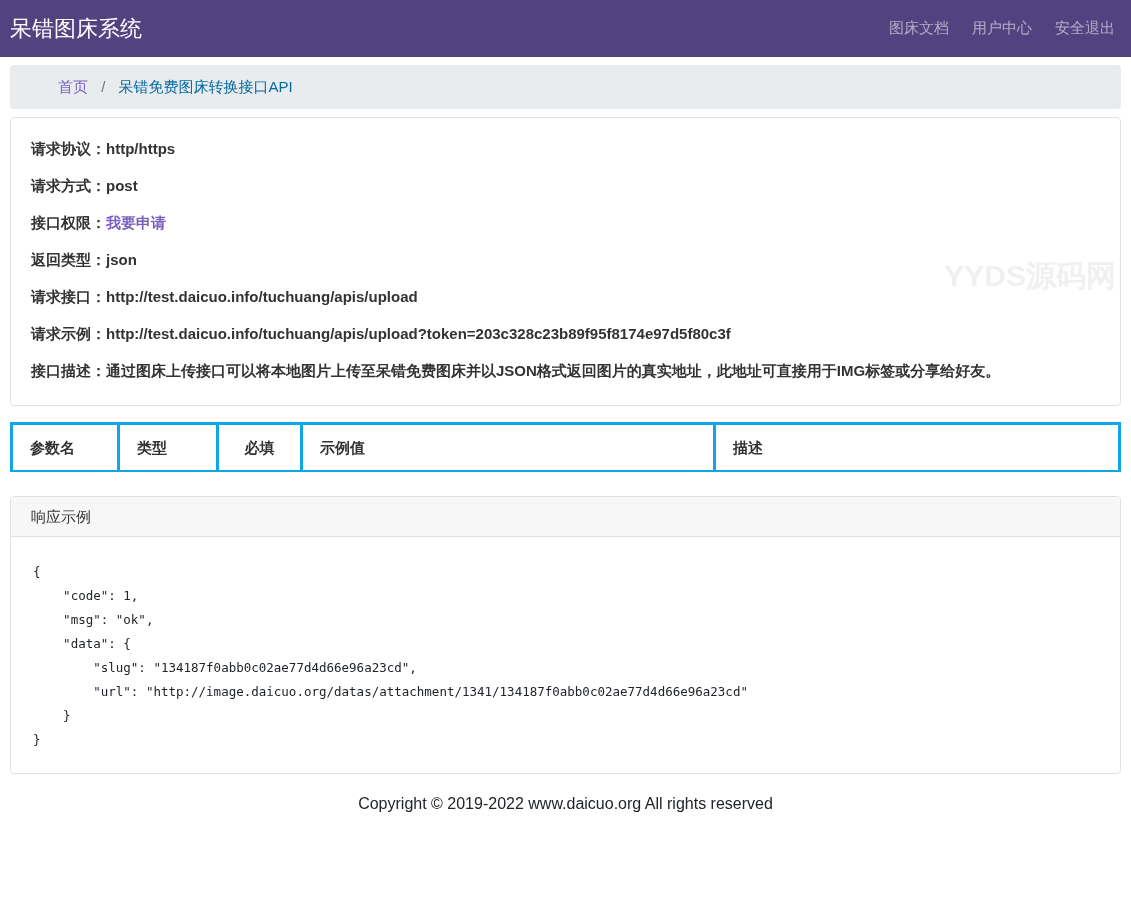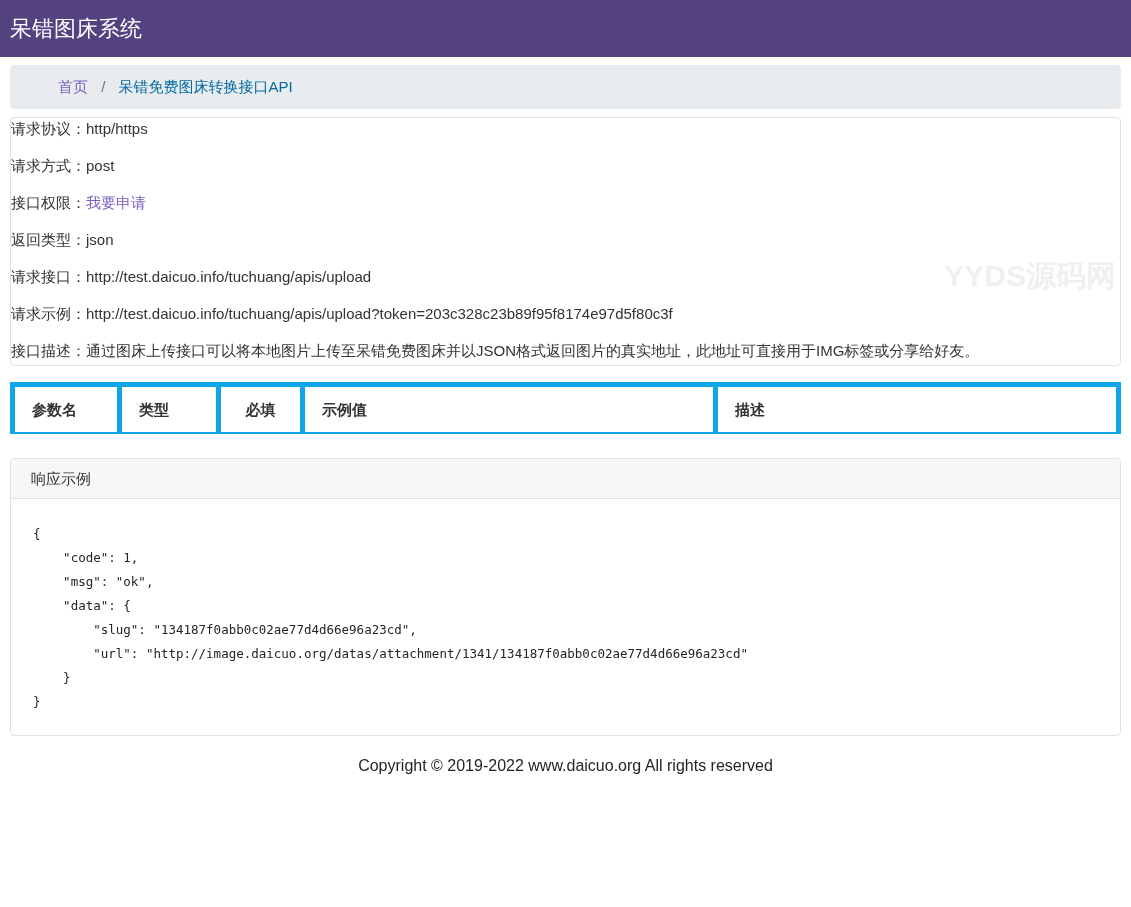--- a/index.html
+++ b/index.html
@@ -55,40 +55,40 @@
   .breadcrumb .sep { color: #6c757d; margin: 0 9px; }
   .breadcrumb .current { color: #0369a1; }
 
   
   .card {
     margin: 8px 10px 0 10px;
     background: #ffffff;
     border: 1px solid #dee2e6;
     border-radius: 4px;
   }
-  .info-card { position: relative; z-index: 1; background: transparent; }
+  .info-card { padding: 20px; position: relative; z-index: 1; background: transparent; font-weight: bold; }
   .info-line {
     font-size: 15px;
     line-height: 21px;
     margin-bottom: 16px;
     color: #333333;
   }
   .info-line:last-child { margin-bottom: 4px; }
   .info-line a { color: #7a5fc0; text-decoration: none; cursor: pointer; }
 
   
   .params-table {
     width: 1111px;
     margin: 16px 10px 0 10px;
     border-collapse: collapse;
     font-size: 15px;
     color: #333333;
   }
   .params-table th, .params-table td {
-    border: 5px solid #0ea5e9;
+    border: 3px solid #0ea5e9;
     padding: 12px 17px;
     text-align: left;
     vertical-align: middle;
     line-height: 21px;
   }
   .params-table thead th { border-bottom-width: 2px; font-weight: bold; }
   .params-table th.center, .params-table td.center { text-align: center; }
   .params-table tbody tr:nth-child(odd) { background: #f2f2f2; }
   .col-name  { width: 107px; }
   .col-type  { width: 99px; }
@@ -135,20 +135,25 @@
     white-space: nowrap;
   }
 </style>
 </head>
 <body>
 
 <div class="watermark">YYDS源码网</div>
 
 <header class="navbar">
   <div class="brand">呆错图床系统</div>
+  <nav class="nav">
+    <a>图床文档</a>
+    <a>用户中心</a>
+    <a>安全退出</a>
+  </nav>
 </header>
 
 <nav class="breadcrumb">
   <a>首页</a>
   <span class="sep">/</span>
   <span class="current">呆错免费图床转换接口API</span>
 </nav>
 
 <section class="card info-card">
   <p class="info-line">

